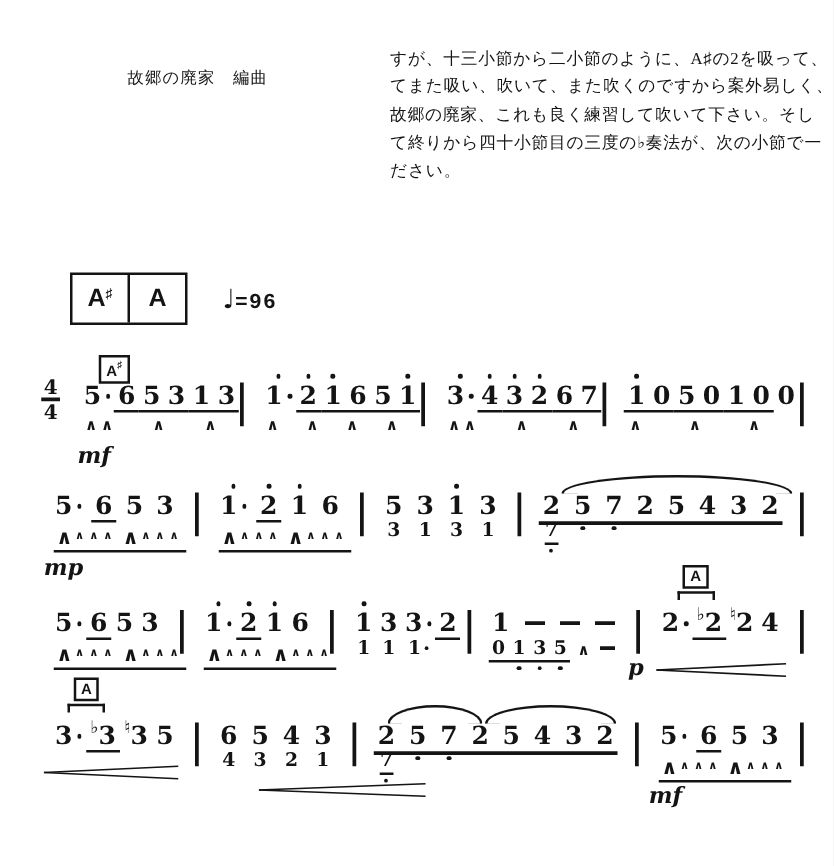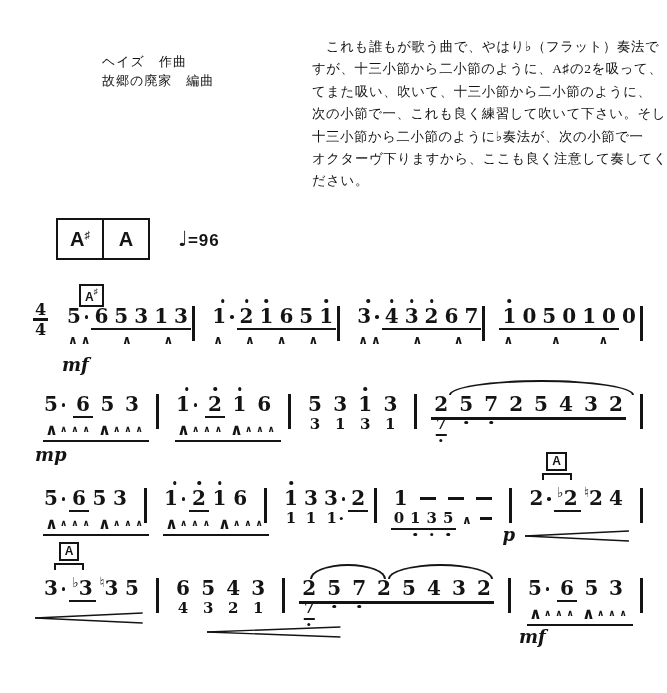--- a/index.html
+++ b/index.html
@@ -19,21 +19,21 @@
 
   
   .keyrow{position:absolute;left:56px;top:218px;display:flex;align-items:center;}
   .kbox{display:flex;border:2.5px solid #141414;}
   .kcell{width:44px;height:38px;display:flex;align-items:center;justify-content:center;
          font-weight:bold;font-size:20px;font-family:"Liberation Sans",sans-serif;}
   .kcell + .kcell{border-left:2.5px solid #141414;}
   .kcell sup{font-size:11px;position:relative;top:-4px;}
   .tempo{margin-left:28px;font-weight:bold;}
   .tempo .tg{font-size:21px;font-family:"DejaVu Sans",sans-serif;}
-  .tempo .tv{font-size:17px;font-family:Liberation Sans, sans-serif;letter-spacing:1px;}
+  .tempo .tv{font-size:17px;font-family:Liberation Mono, monospace;letter-spacing:1px;}
 
   
   .score{position:absolute;left:33px;top:284px;width:616px;}
   .sl{position:relative;display:flex;align-items:flex-start;}
   .sl1{padding-top:22px;height:72px;}
   .sl2{padding-top:16px;height:76px;}
   .sl3{padding-top:18px;height:72px;}
   .sl4{padding-top:18px;height:92px;}
 
   .bar{width:3px;height:35px;background:#141414;margin:0 6px;flex:0 0 auto;}
@@ -91,32 +91,29 @@
             font-weight:bold;font-size:12px;line-height:15px;background:#fff;}
   .abox .br{width:26px;height:5px;border:2px solid #141414;border-bottom:none;margin-top:2px;}
 </style>
 </head>
 <body>
 
 <div class="page">
 
   <div class="hdr">
     <div class="credits">
-      <div>ヘイズ　作曲</div>
       <div>故郷の廃家　編曲</div>
     </div>
   </div>
 
   <div class="para" id="para">
-      <div>　これも誰もが歌う曲で、やはり♭（フラット）奏法で</div>
       <div>すが、十三小節から二小節のように、A♯の2を吸って、</div>
-      <div>てまた吸い、吹いて、十三小節から二小節のように、</div>
-      <div>次の小節で一、これも良く練習して吹いて下さい。そし</div>
-      <div>十三小節から二小節のように♭奏法が、次の小節で一</div>
-      <div>オクターヴ下りますから、ここも良く注意して奏してく</div>
+      <div>てまた吸い、吹いて、また吹くのですから案外易しく、</div>
+      <div>故郷の廃家、これも良く練習して吹いて下さい。そし</div>
+      <div>て終りから四十小節目の三度の♭奏法が、次の小節で一</div>
       <div>ださい。</div>
     </div>
 
   <div class="keyrow">
     <div class="kbox" id="kbox">
         <div class="kcell">
           <span>A</span>
           <sup>♯</sup>
         </div>
         <div class="kcell">

